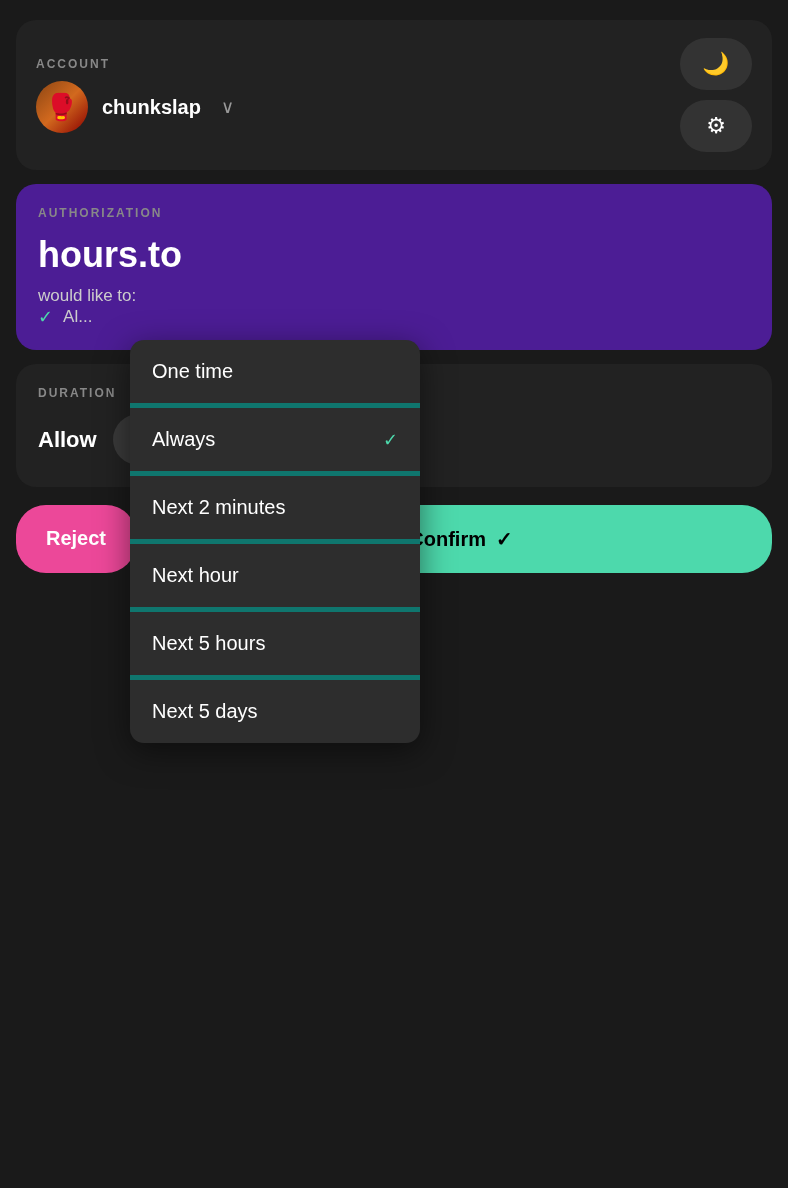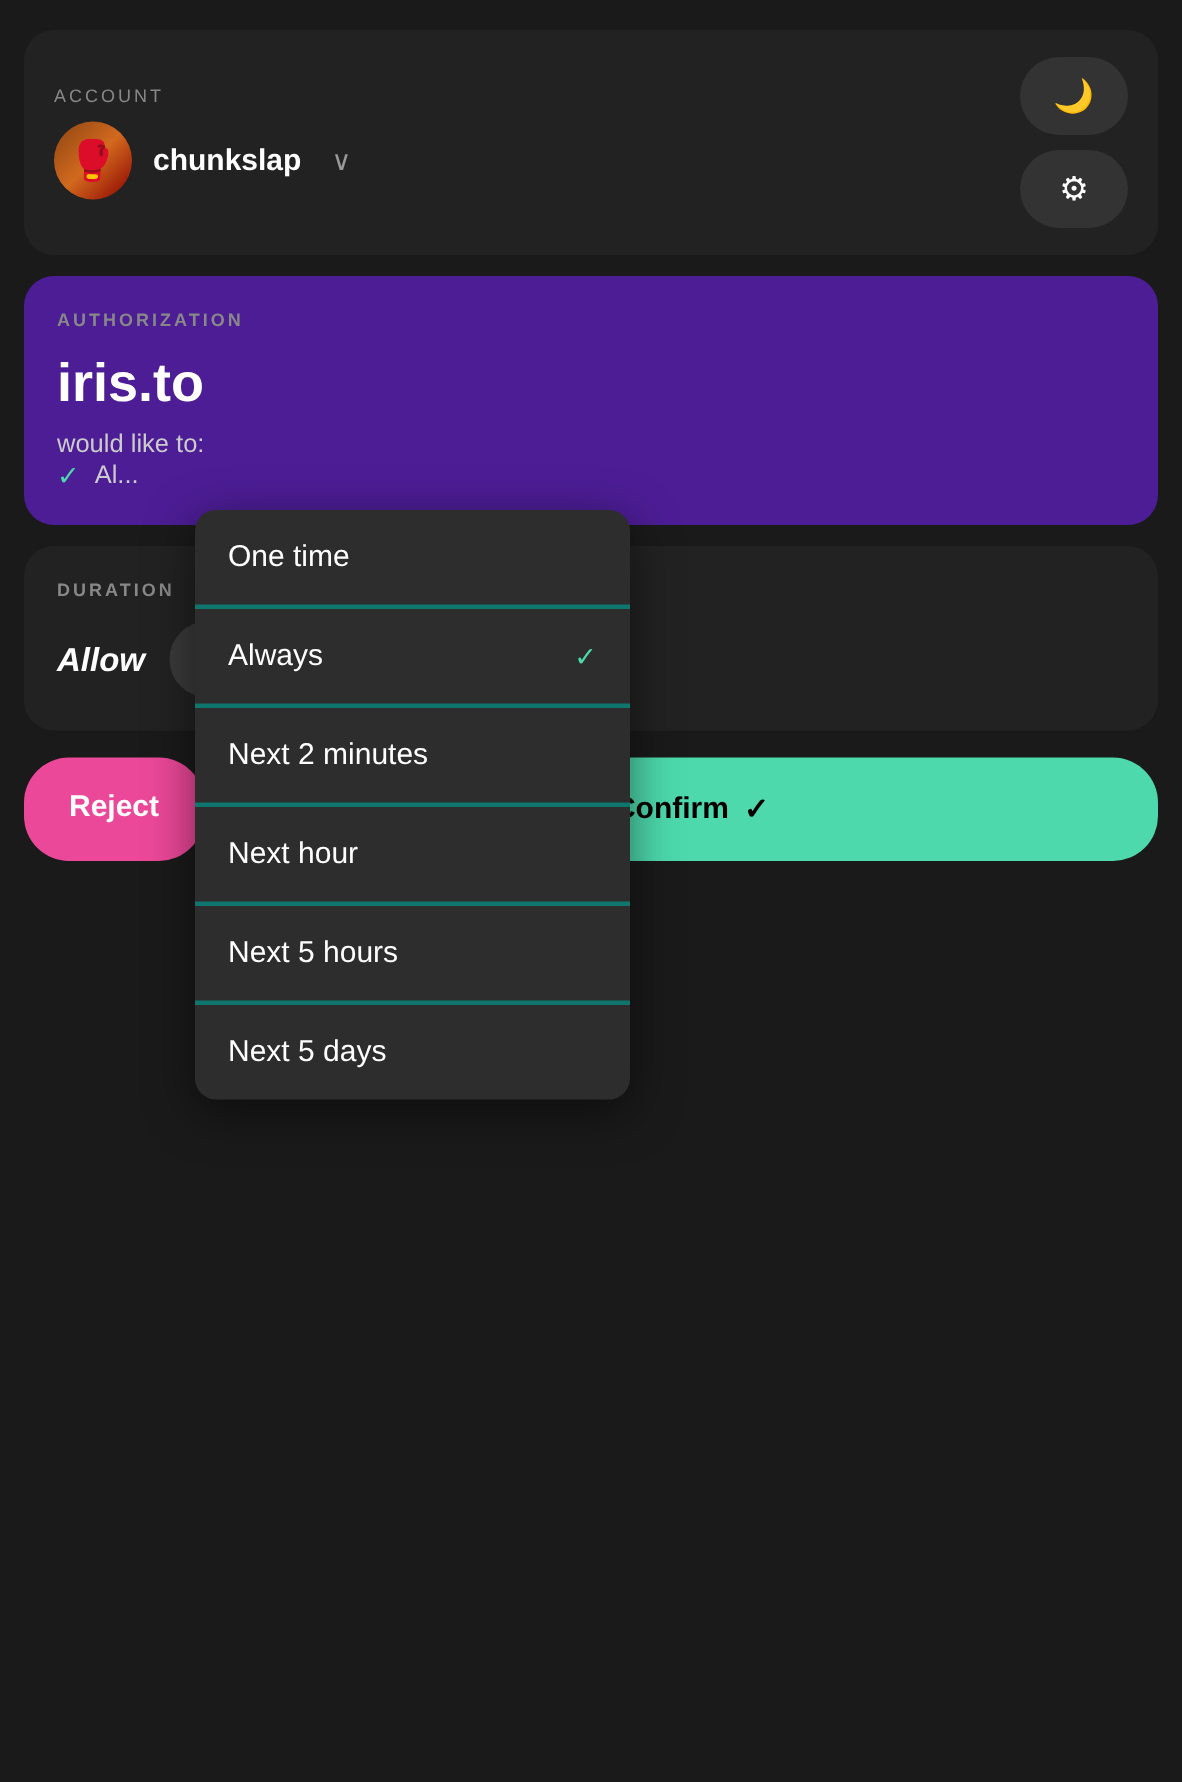--- a/index.html
+++ b/index.html
@@ -28,21 +28,21 @@
     }
 
     .account-left {
       display: flex;
       flex-direction: column;
       gap: 10px;
     }
 
     .account-label {
       font-size: 12px;
-      font-weight: 400;
+      font-weight: 700;
       letter-spacing: 2px;
       color: #888888;
       text-transform: uppercase;
     }
 
     .account-user {
       display: flex;
       align-items: center;
       gap: 14px;
     }
@@ -143,21 +143,20 @@
       display: flex;
       align-items: center;
       gap: 16px;
       margin-top: 10px;
     }
 
     .duration-label-text {
       font-size: 22px;
       font-weight: 600;
       color: #ffffff;
-      font-style: italic;
     }
 
     .duration-selector {
       background: #3a3a3a;
       border-radius: 30px;
       padding: 14px 22px;
       display: flex;
       align-items: center;
       gap: 10px;
       cursor: pointer;
@@ -219,21 +218,21 @@
 
     .dropdown-item {
       padding: 20px 22px;
       font-size: 20px;
       font-weight: 500;
       color: #ffffff;
       cursor: pointer;
       display: flex;
       align-items: center;
       justify-content: space-between;
-      border-bottom: 3px solid #0f766e;
+      border-bottom: 5px solid #0f766e;
     }
 
     .dropdown-item:last-child {
       border-bottom: none;
     }
 
     .dropdown-check {
       color: #4DD9AC;
       font-size: 18px;
     }
@@ -257,21 +256,21 @@
       <span>🌙</span>
     </div>
     <div class="icon-btn">
       <span>⚙</span>
     </div>
   </div>
 </div>
 
 <div class="auth-card">
   <div class="section-label">AUTHORIZATION</div>
-  <div class="auth-site">iris.to</div>
+  <div class="auth-site">hours.to</div>
   <div class="auth-desc">would like to:</div>
   <div class="auth-permission">
     <span class="check-green">✓</span>
     <span>Al...</span>
   </div>
 </div>
 
 <div class="duration-card">
   <div class="section-label">DURATION</div>
   <div class="duration-row">

